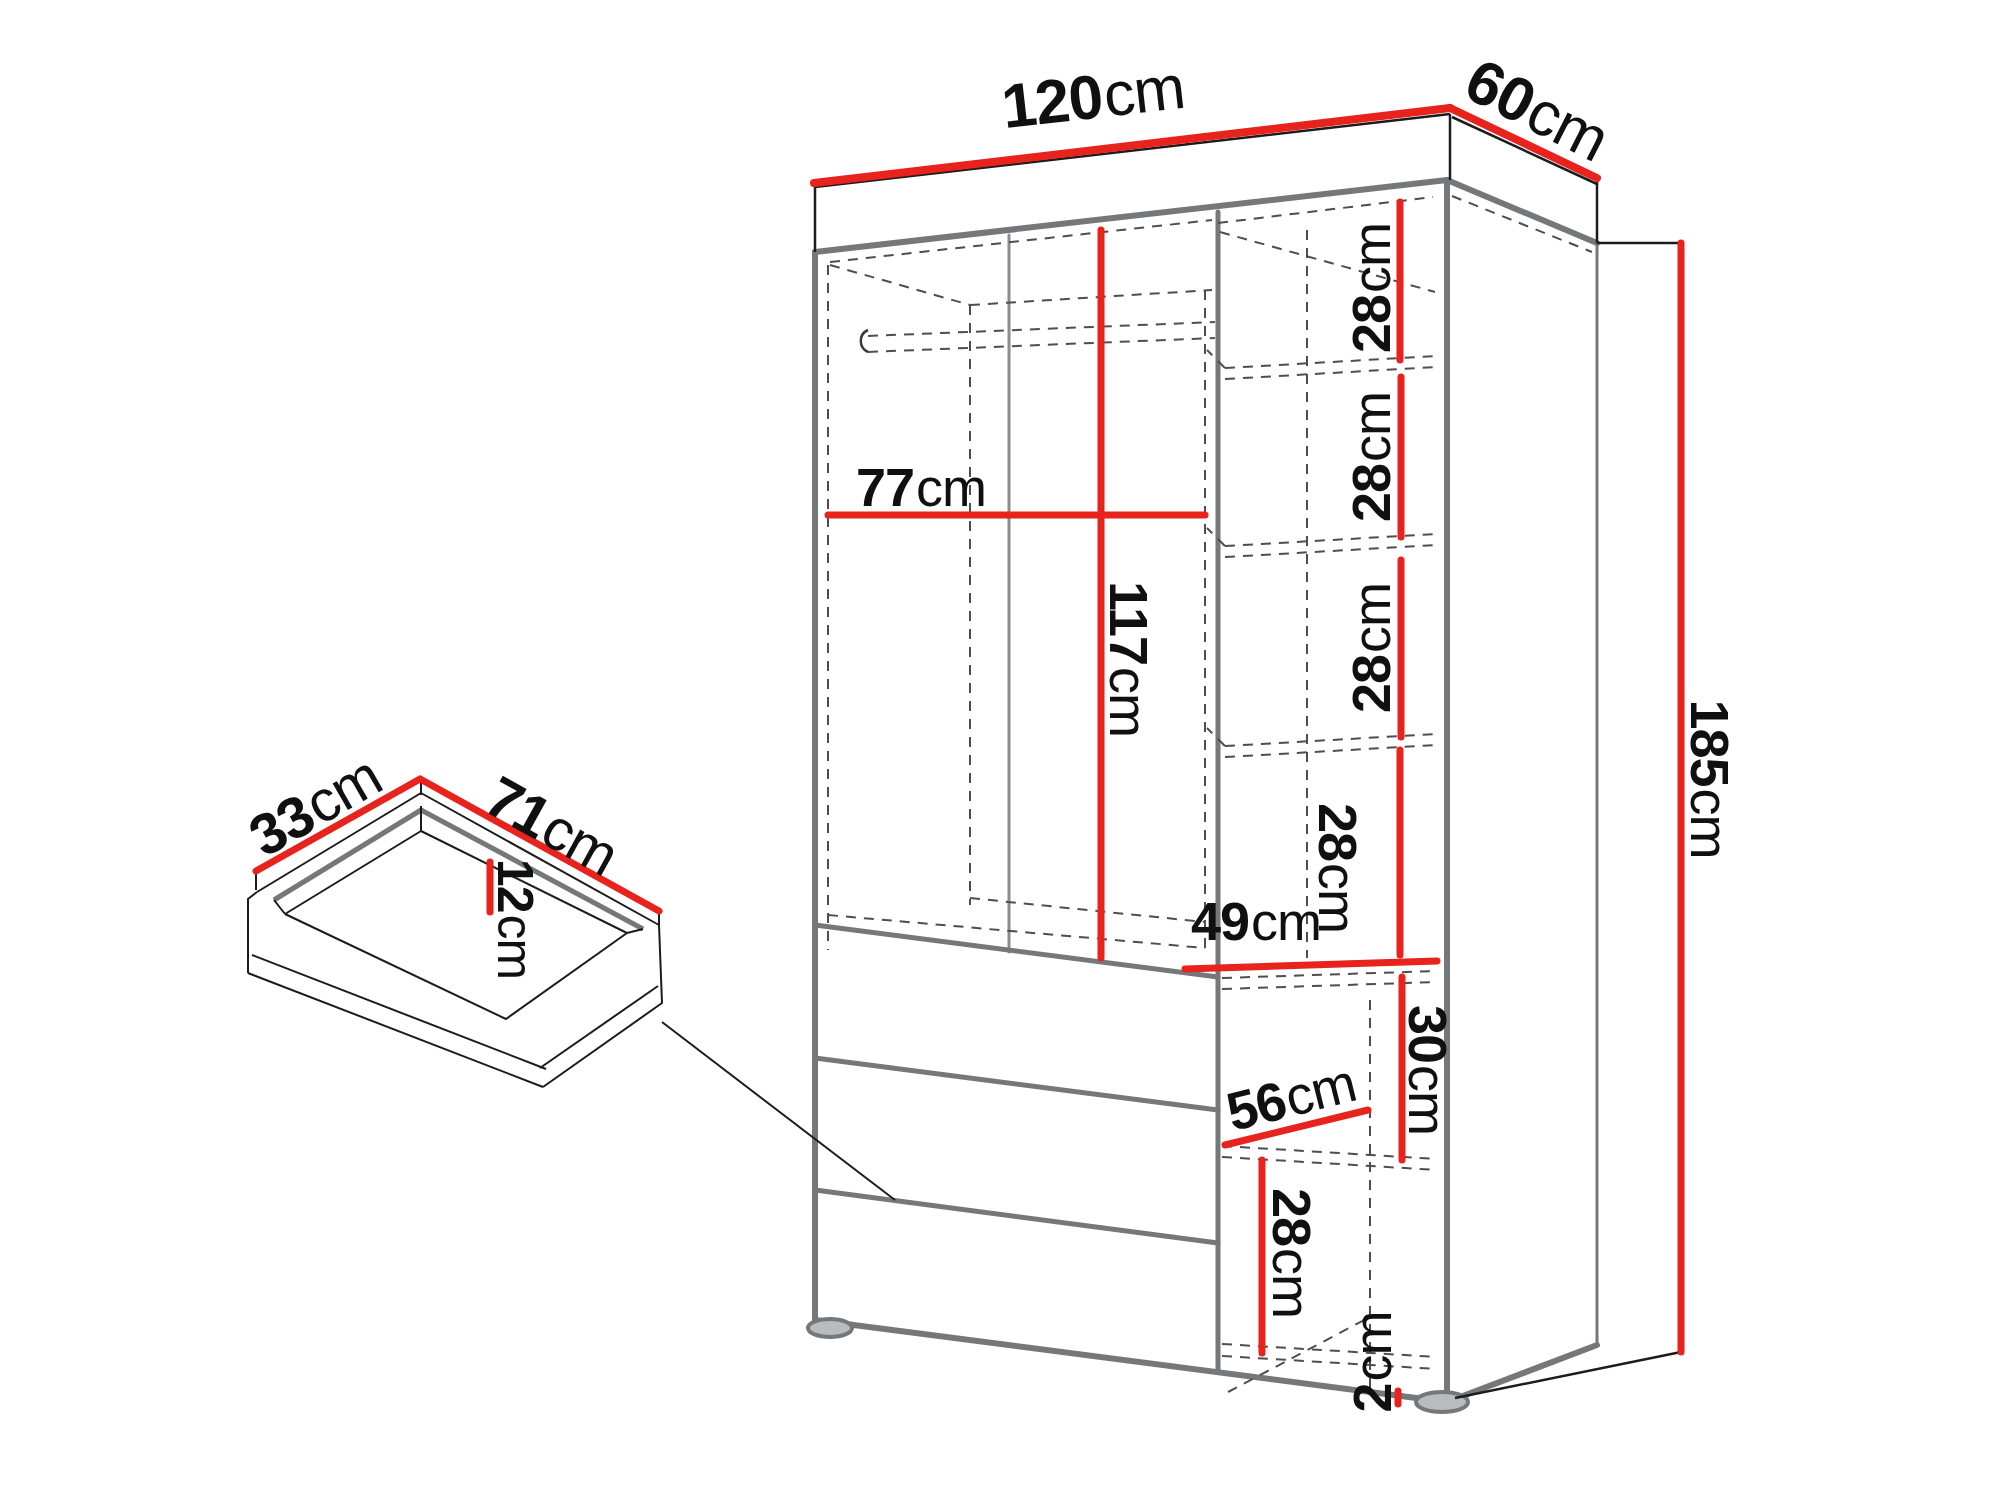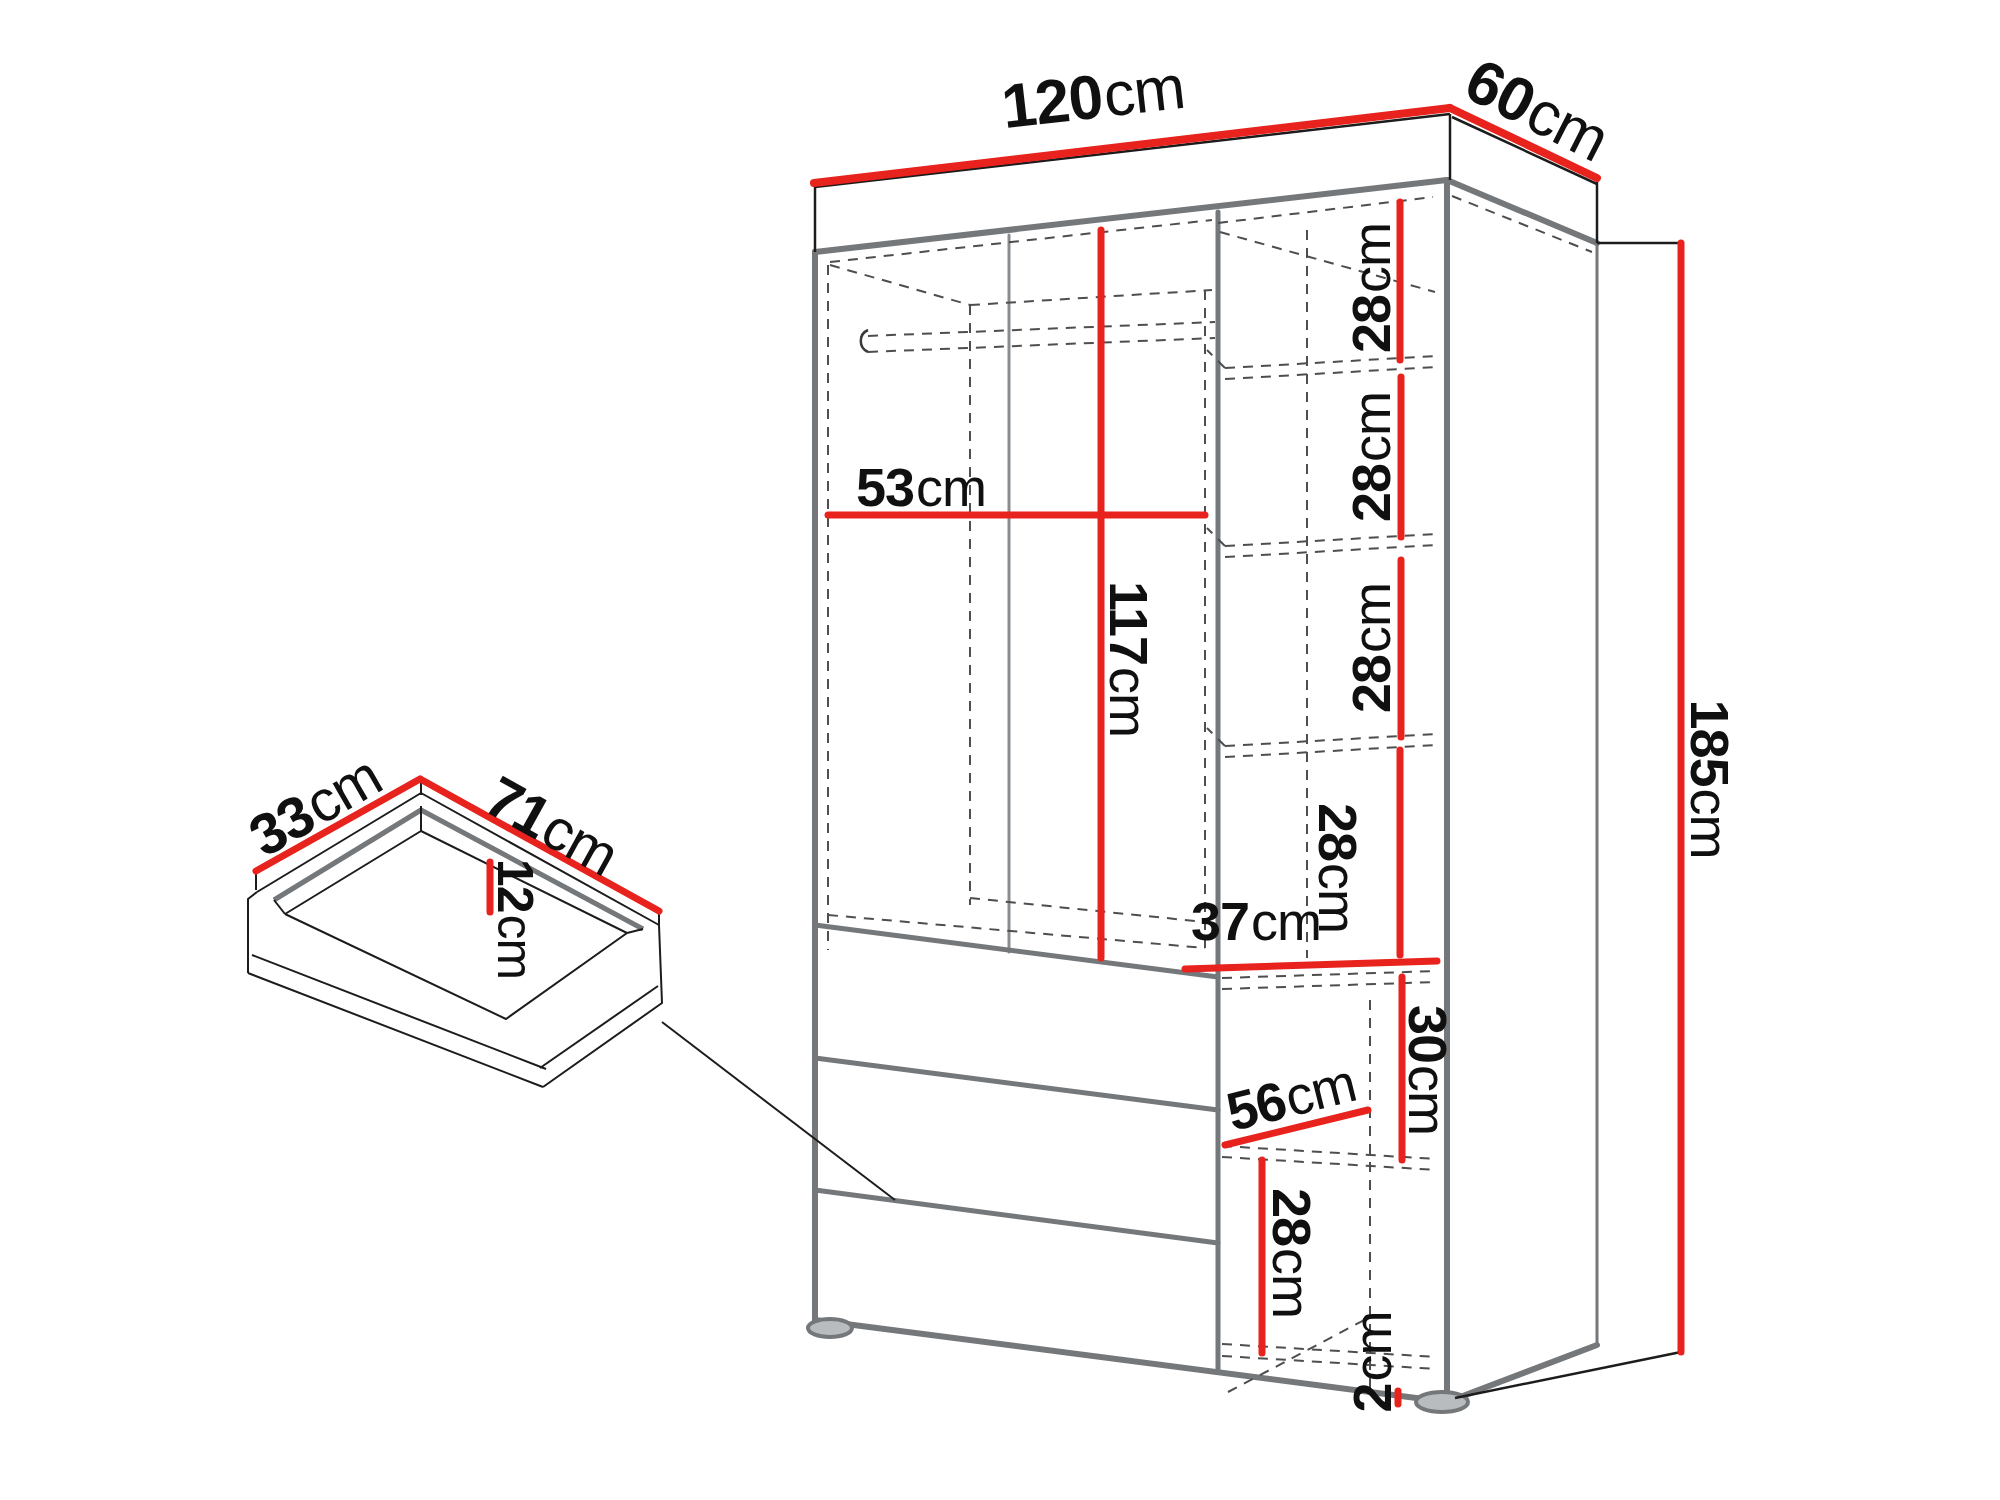--- a/index.html
+++ b/index.html
@@ -131,39 +131,39 @@
   <div class="dim sz-xl" style="left:1093px;top:97px;--rot:-6.5deg">
     <span class="num">120</span><span class="unit">cm</span>
   </div>
   <div class="dim sz-xl" style="left:1537px;top:110px;--rot:27deg">
     <span class="num">60</span><span class="unit">cm</span>
   </div>
   <div class="dim sz-md" style="left:1710px;top:779px;--rot:90deg">
     <span class="num">185</span><span class="unit">cm</span>
   </div>
   <div class="dim sz-md" style="left:921px;top:487px;">
-    <span class="num">53</span><span class="unit">cm</span>
+    <span class="num">77</span><span class="unit">cm</span>
   </div>
   <div class="dim sz-md" style="left:1129px;top:659px;--rot:90deg">
     <span class="num">117</span><span class="unit">cm</span>
   </div>
   <div class="dim sz-md" style="left:1371px;top:288px;--rot:-90deg">
     <span class="num">28</span><span class="unit">cm</span>
   </div>
   <div class="dim sz-md" style="left:1371px;top:457px;--rot:-90deg">
     <span class="num">28</span><span class="unit">cm</span>
   </div>
   <div class="dim sz-md" style="left:1371px;top:648px;--rot:-90deg">
     <span class="num">28</span><span class="unit">cm</span>
   </div>
   <div class="dim sz-md" style="left:1338px;top:868px;--rot:90deg">
     <span class="num">28</span><span class="unit">cm</span>
   </div>
   <div class="dim sz-md" style="left:1256px;top:921px;">
-    <span class="num">37</span><span class="unit">cm</span>
+    <span class="num">49</span><span class="unit">cm</span>
   </div>
   <div class="dim sz-md" style="left:1428px;top:1070px;--rot:90deg">
     <span class="num">30</span><span class="unit">cm</span>
   </div>
   <div class="dim sz-md" style="left:1291px;top:1097px;--rot:-14deg">
     <span class="num">56</span><span class="unit">cm</span>
   </div>
   <div class="dim sz-md" style="left:1292px;top:1253px;--rot:90deg">
     <span class="num">28</span><span class="unit">cm</span>
   </div>

